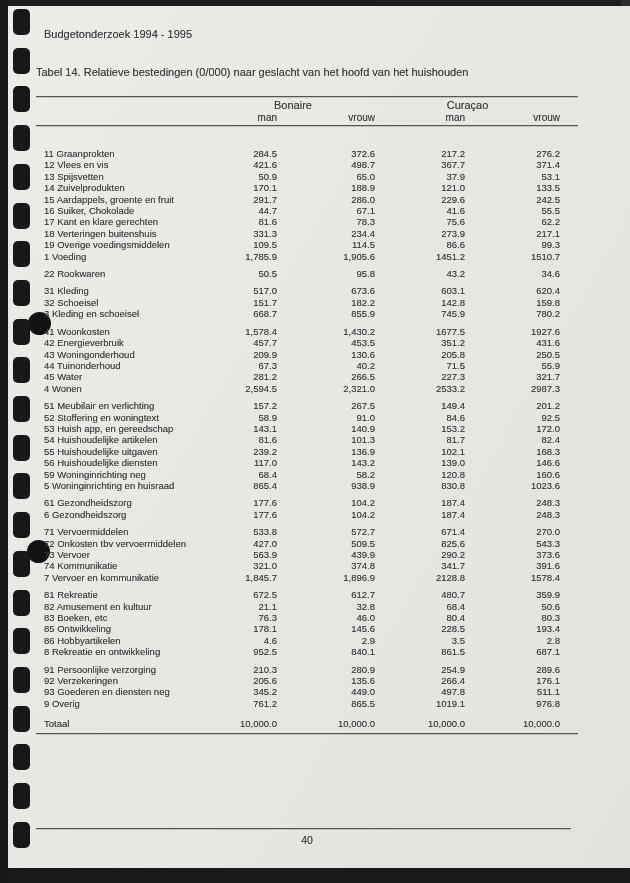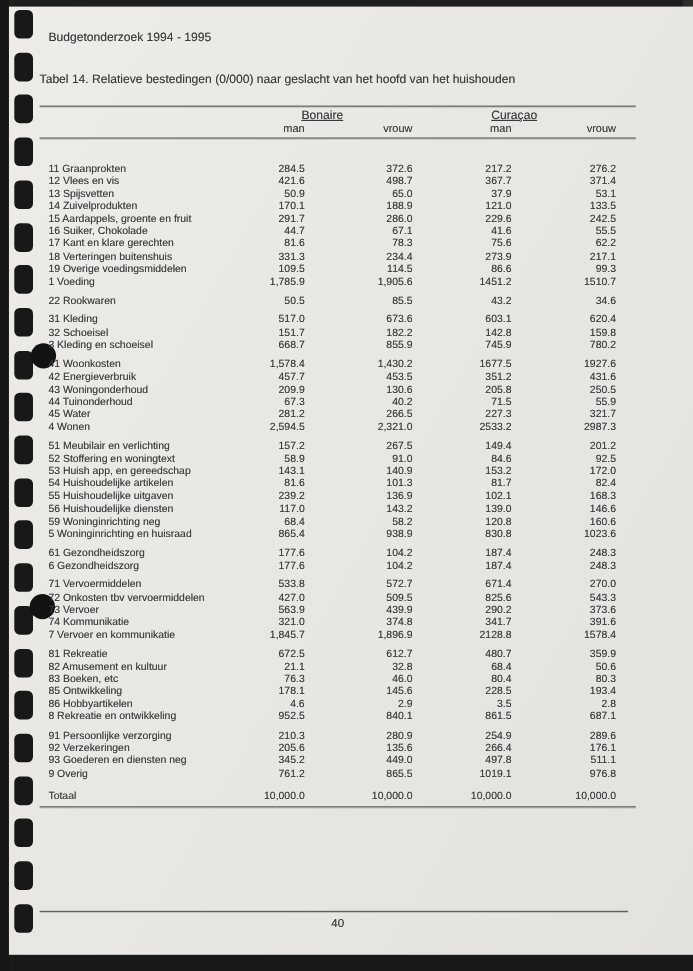--- a/index.html
+++ b/index.html
@@ -25,21 +25,21 @@
   .txt{color:#3a3a3a;text-shadow:0 0 0.6px rgba(70,70,70,0.55);}
 
   .doc-header{position:absolute;left:36px;top:22px;font-size:11px;}
   .table-title{position:absolute;left:28px;top:60px;font-size:11px;width:542px;white-space:nowrap;}
 
   .rule{position:absolute;left:28px;width:542px;height:1px;background:#56554f;box-shadow:0 1px 0 rgba(86,85,79,0.25);}
   .rule-title{top:90px;}
   .rule-header{top:119px;}
 
   .grid5{display:grid;grid-template-columns:175px 66px 98px 90px 95px;width:524px;}
-  .ghead{position:absolute;left:28px;top:93px;display:grid;grid-template-columns:175px 164px 185px;width:524px;font-size:11px;text-decoration:underline;}
+  .ghead{position:absolute;left:28px;top:93px;display:grid;grid-template-columns:175px 164px 185px;width:524px;font-size:11px;}
   .ghead .gcell{text-align:center;}
   .subhead{position:absolute;left:28px;top:106px;font-size:10px;}
   .subhead .num{text-align:right;}
 
   .tbody{position:absolute;left:28px;top:130px;width:542px;}
   .tsection{margin-top:6px;}
   .tsection:first-child{margin-top:12px;}
   .trow{display:grid;grid-template-columns:175px 66px 98px 90px 95px;width:524px;
         font-size:9.5px;line-height:11.4px;color:#3a3a3a;text-shadow:0 0 0.6px rgba(70,70,70,0.55);}
   .trow .lbl{padding-left:8px;white-space:nowrap;}
@@ -177,21 +177,21 @@
           <span class="num">1,785.9</span>
           <span class="num">1,905.6</span>
           <span class="num">1451.2</span>
           <span class="num">1510.7</span>
         </div>
       </div>
       <div class="tsection">
         <div class="trow">
           <span class="lbl">22 Rookwaren</span>
           <span class="num">50.5</span>
-          <span class="num">85.5</span>
+          <span class="num">95.8</span>
           <span class="num">43.2</span>
           <span class="num">34.6</span>
         </div>
       </div>
       <div class="tsection">
         <div class="trow">
           <span class="lbl">31 Kleding</span>
           <span class="num">517.0</span>
           <span class="num">673.6</span>
           <span class="num">603.1</span>

